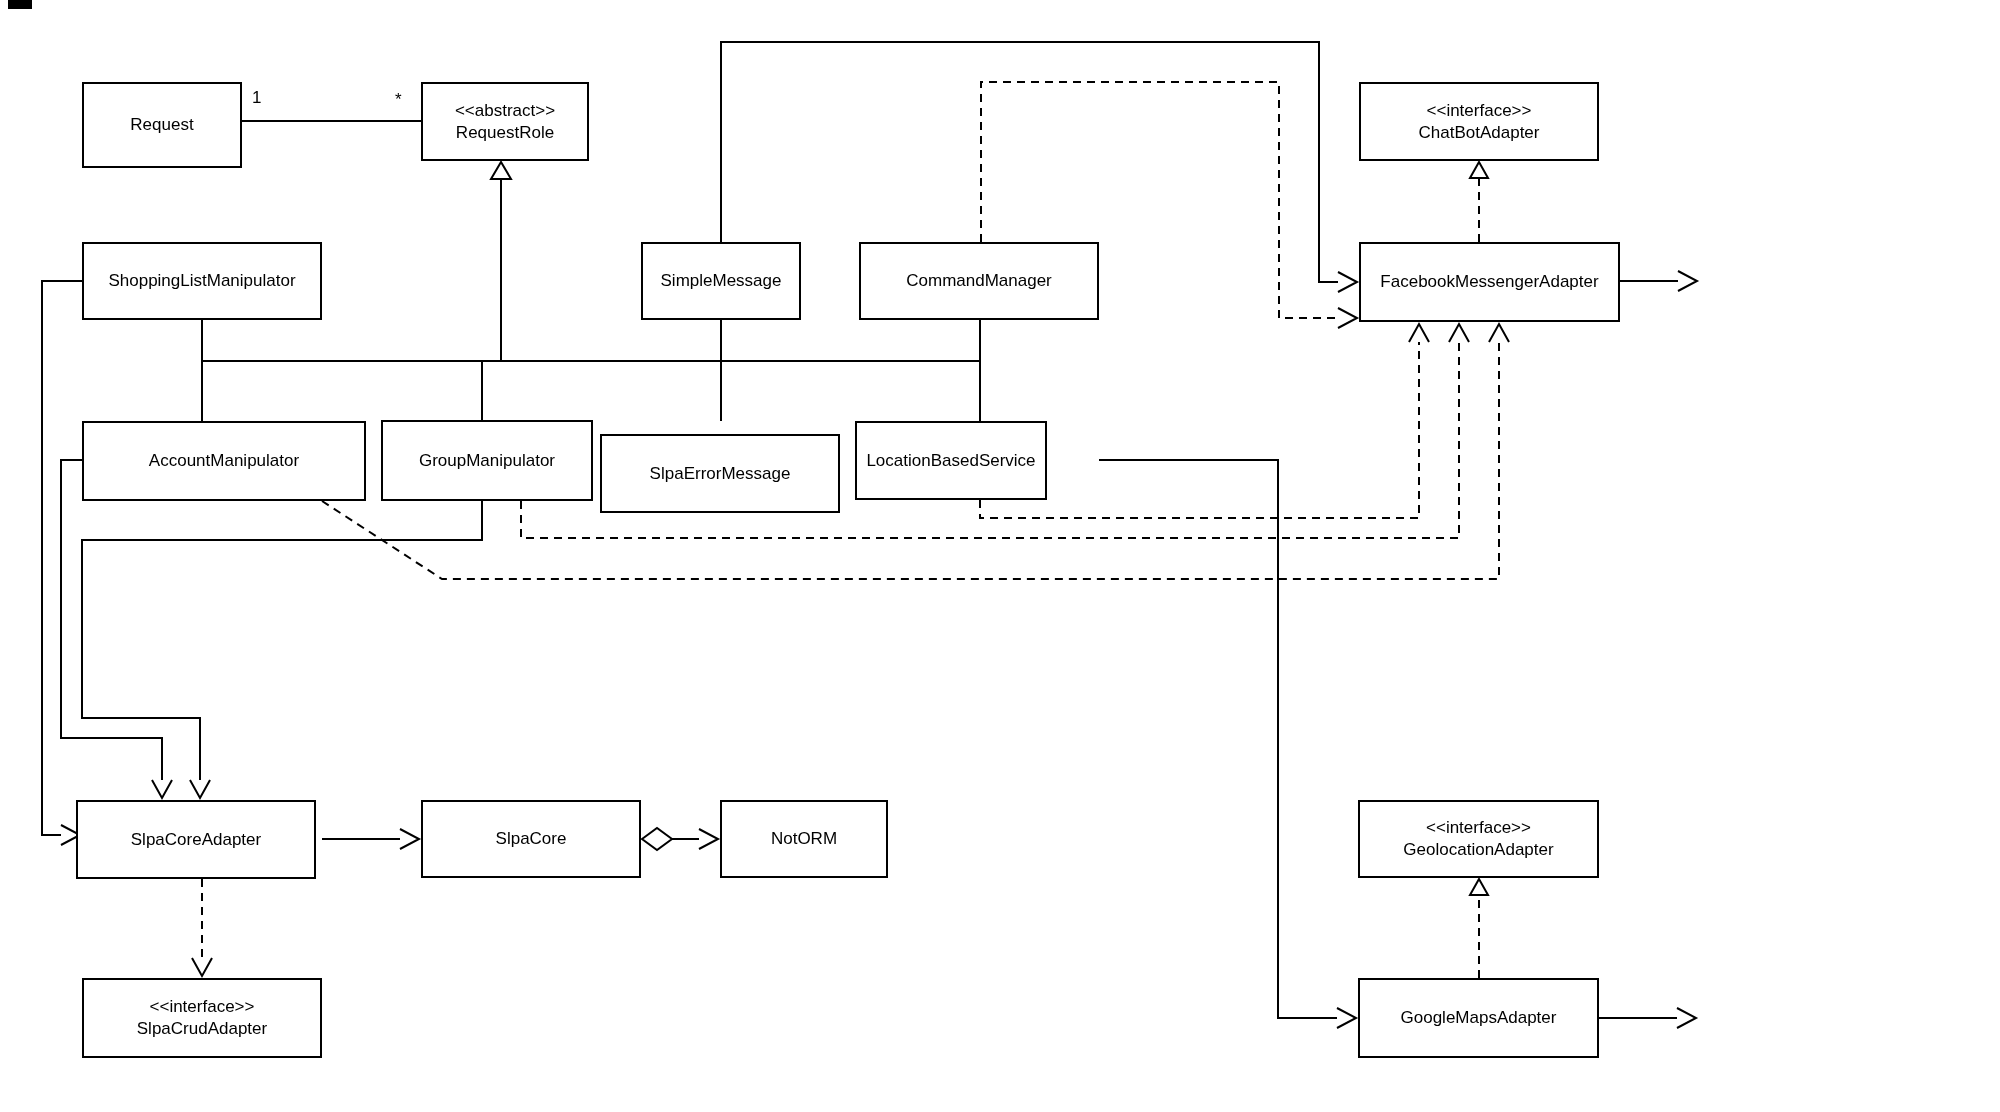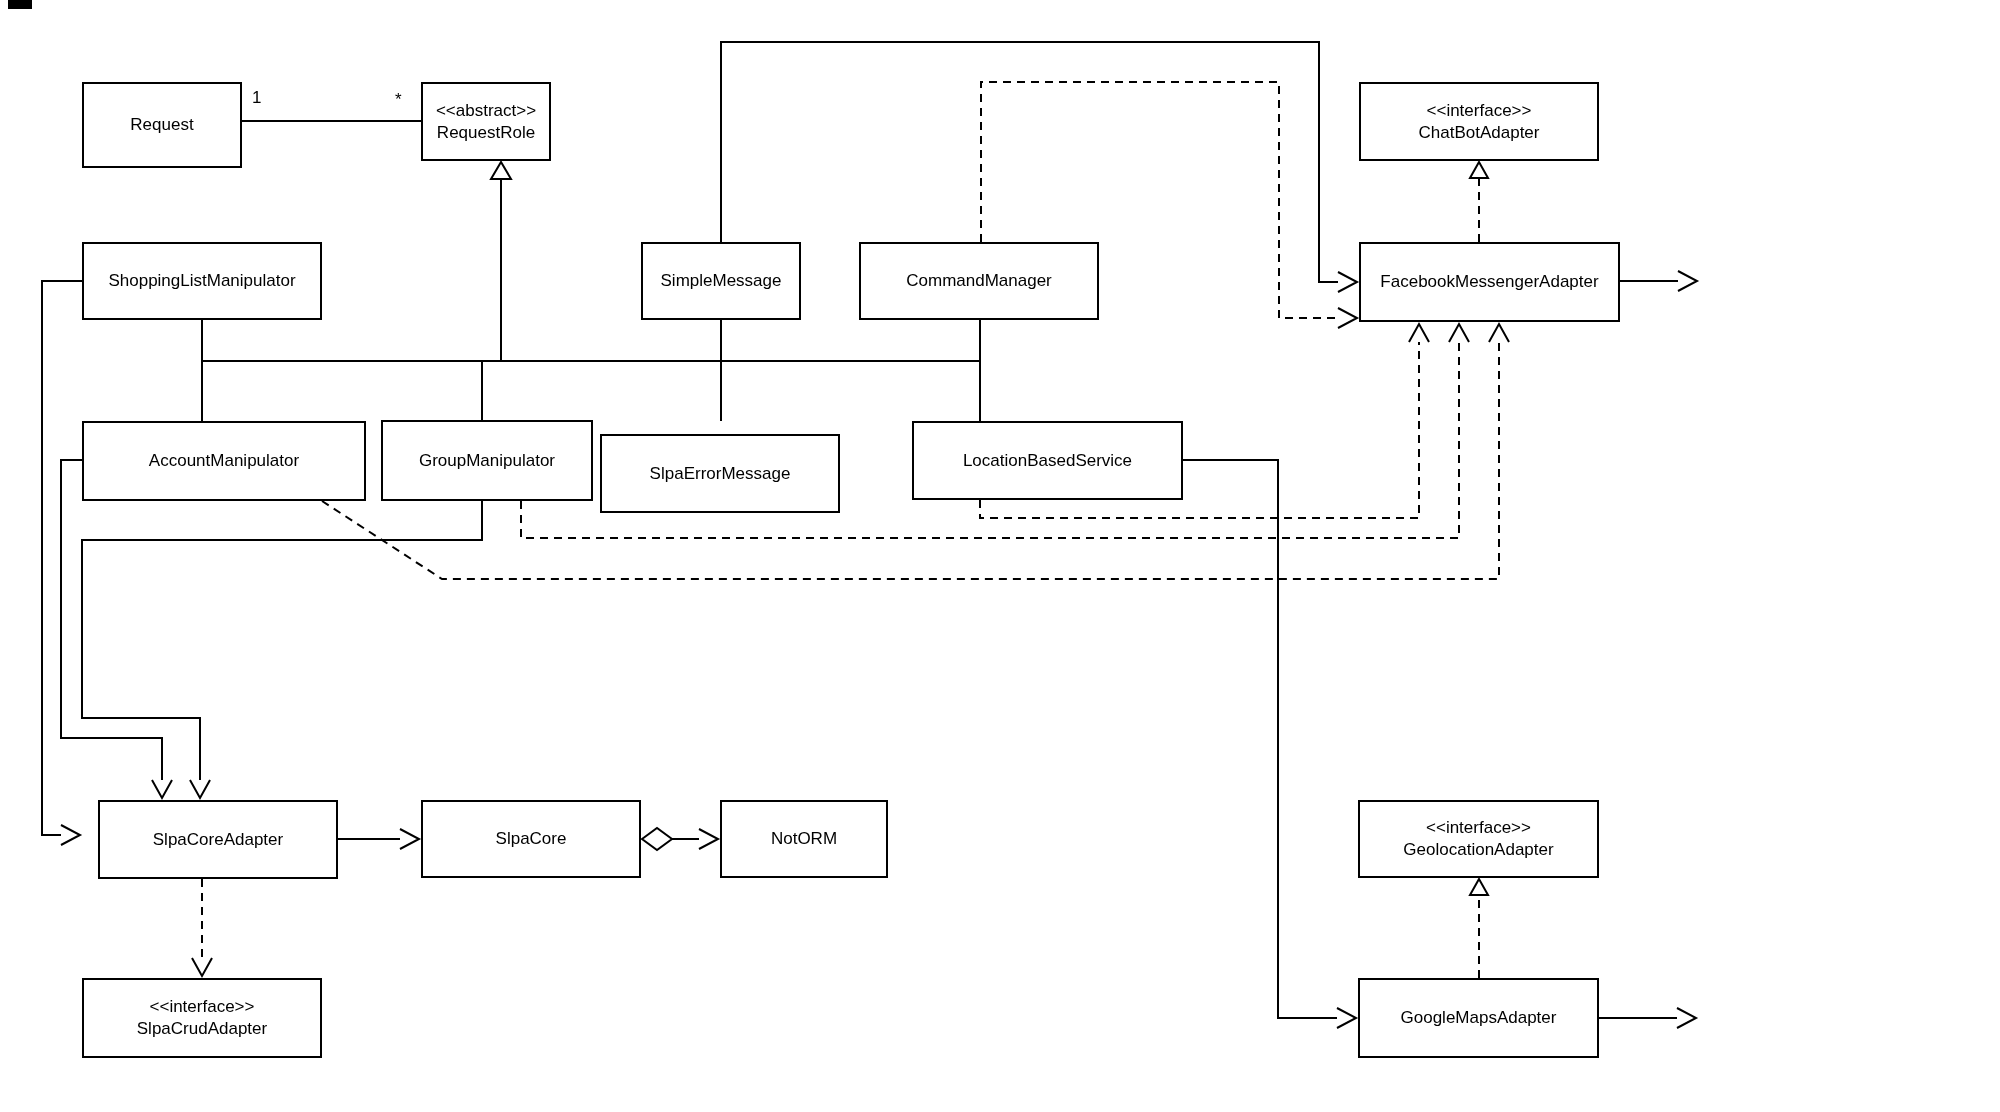--- a/index.html
+++ b/index.html
@@ -120,21 +120,21 @@
     </g>
   </svg>
 
   <div class="mult" style="left:252px;top:88px;">1</div>
   <div class="mult" style="left:395px;top:90px;">*</div>
 
   <div class="node" style="left:82px;top:82px;width:160px;height:86px">
     <span>Request</span>
   </div>
 
-  <div class="node" style="left:421px;top:82px;width:130px;height:79px">
+  <div class="node" style="left:421px;top:82px;width:168px;height:79px">
     <span>&lt;&lt;abstract&gt;&gt;</span>
     <span>RequestRole</span>
   </div>
 
   <div class="node" style="left:1359px;top:82px;width:240px;height:79px">
     <span>&lt;&lt;interface&gt;&gt;</span>
     <span>ChatBotAdapter</span>
   </div>
 
   <div class="node" style="left:82px;top:242px;width:240px;height:78px">
@@ -159,25 +159,25 @@
   </div>
 
   <div class="node" style="left:381px;top:420px;width:212px;height:81px">
     <span>GroupManipulator</span>
   </div>
 
   <div class="node" style="left:600px;top:434px;width:240px;height:79px">
     <span>SlpaErrorMessage</span>
   </div>
 
-  <div class="node" style="left:912px;top:421px;width:271px;height:79px">
+  <div class="node" style="left:855px;top:421px;width:192px;height:79px">
     <span>LocationBasedService</span>
   </div>
 
-  <div class="node" style="left:98px;top:800px;width:240px;height:79px">
+  <div class="node" style="left:76px;top:800px;width:240px;height:79px">
     <span>SlpaCoreAdapter</span>
   </div>
 
   <div class="node" style="left:421px;top:800px;width:220px;height:78px">
     <span>SlpaCore</span>
   </div>
 
   <div class="node" style="left:720px;top:800px;width:168px;height:78px">
     <span>NotORM</span>
   </div>

